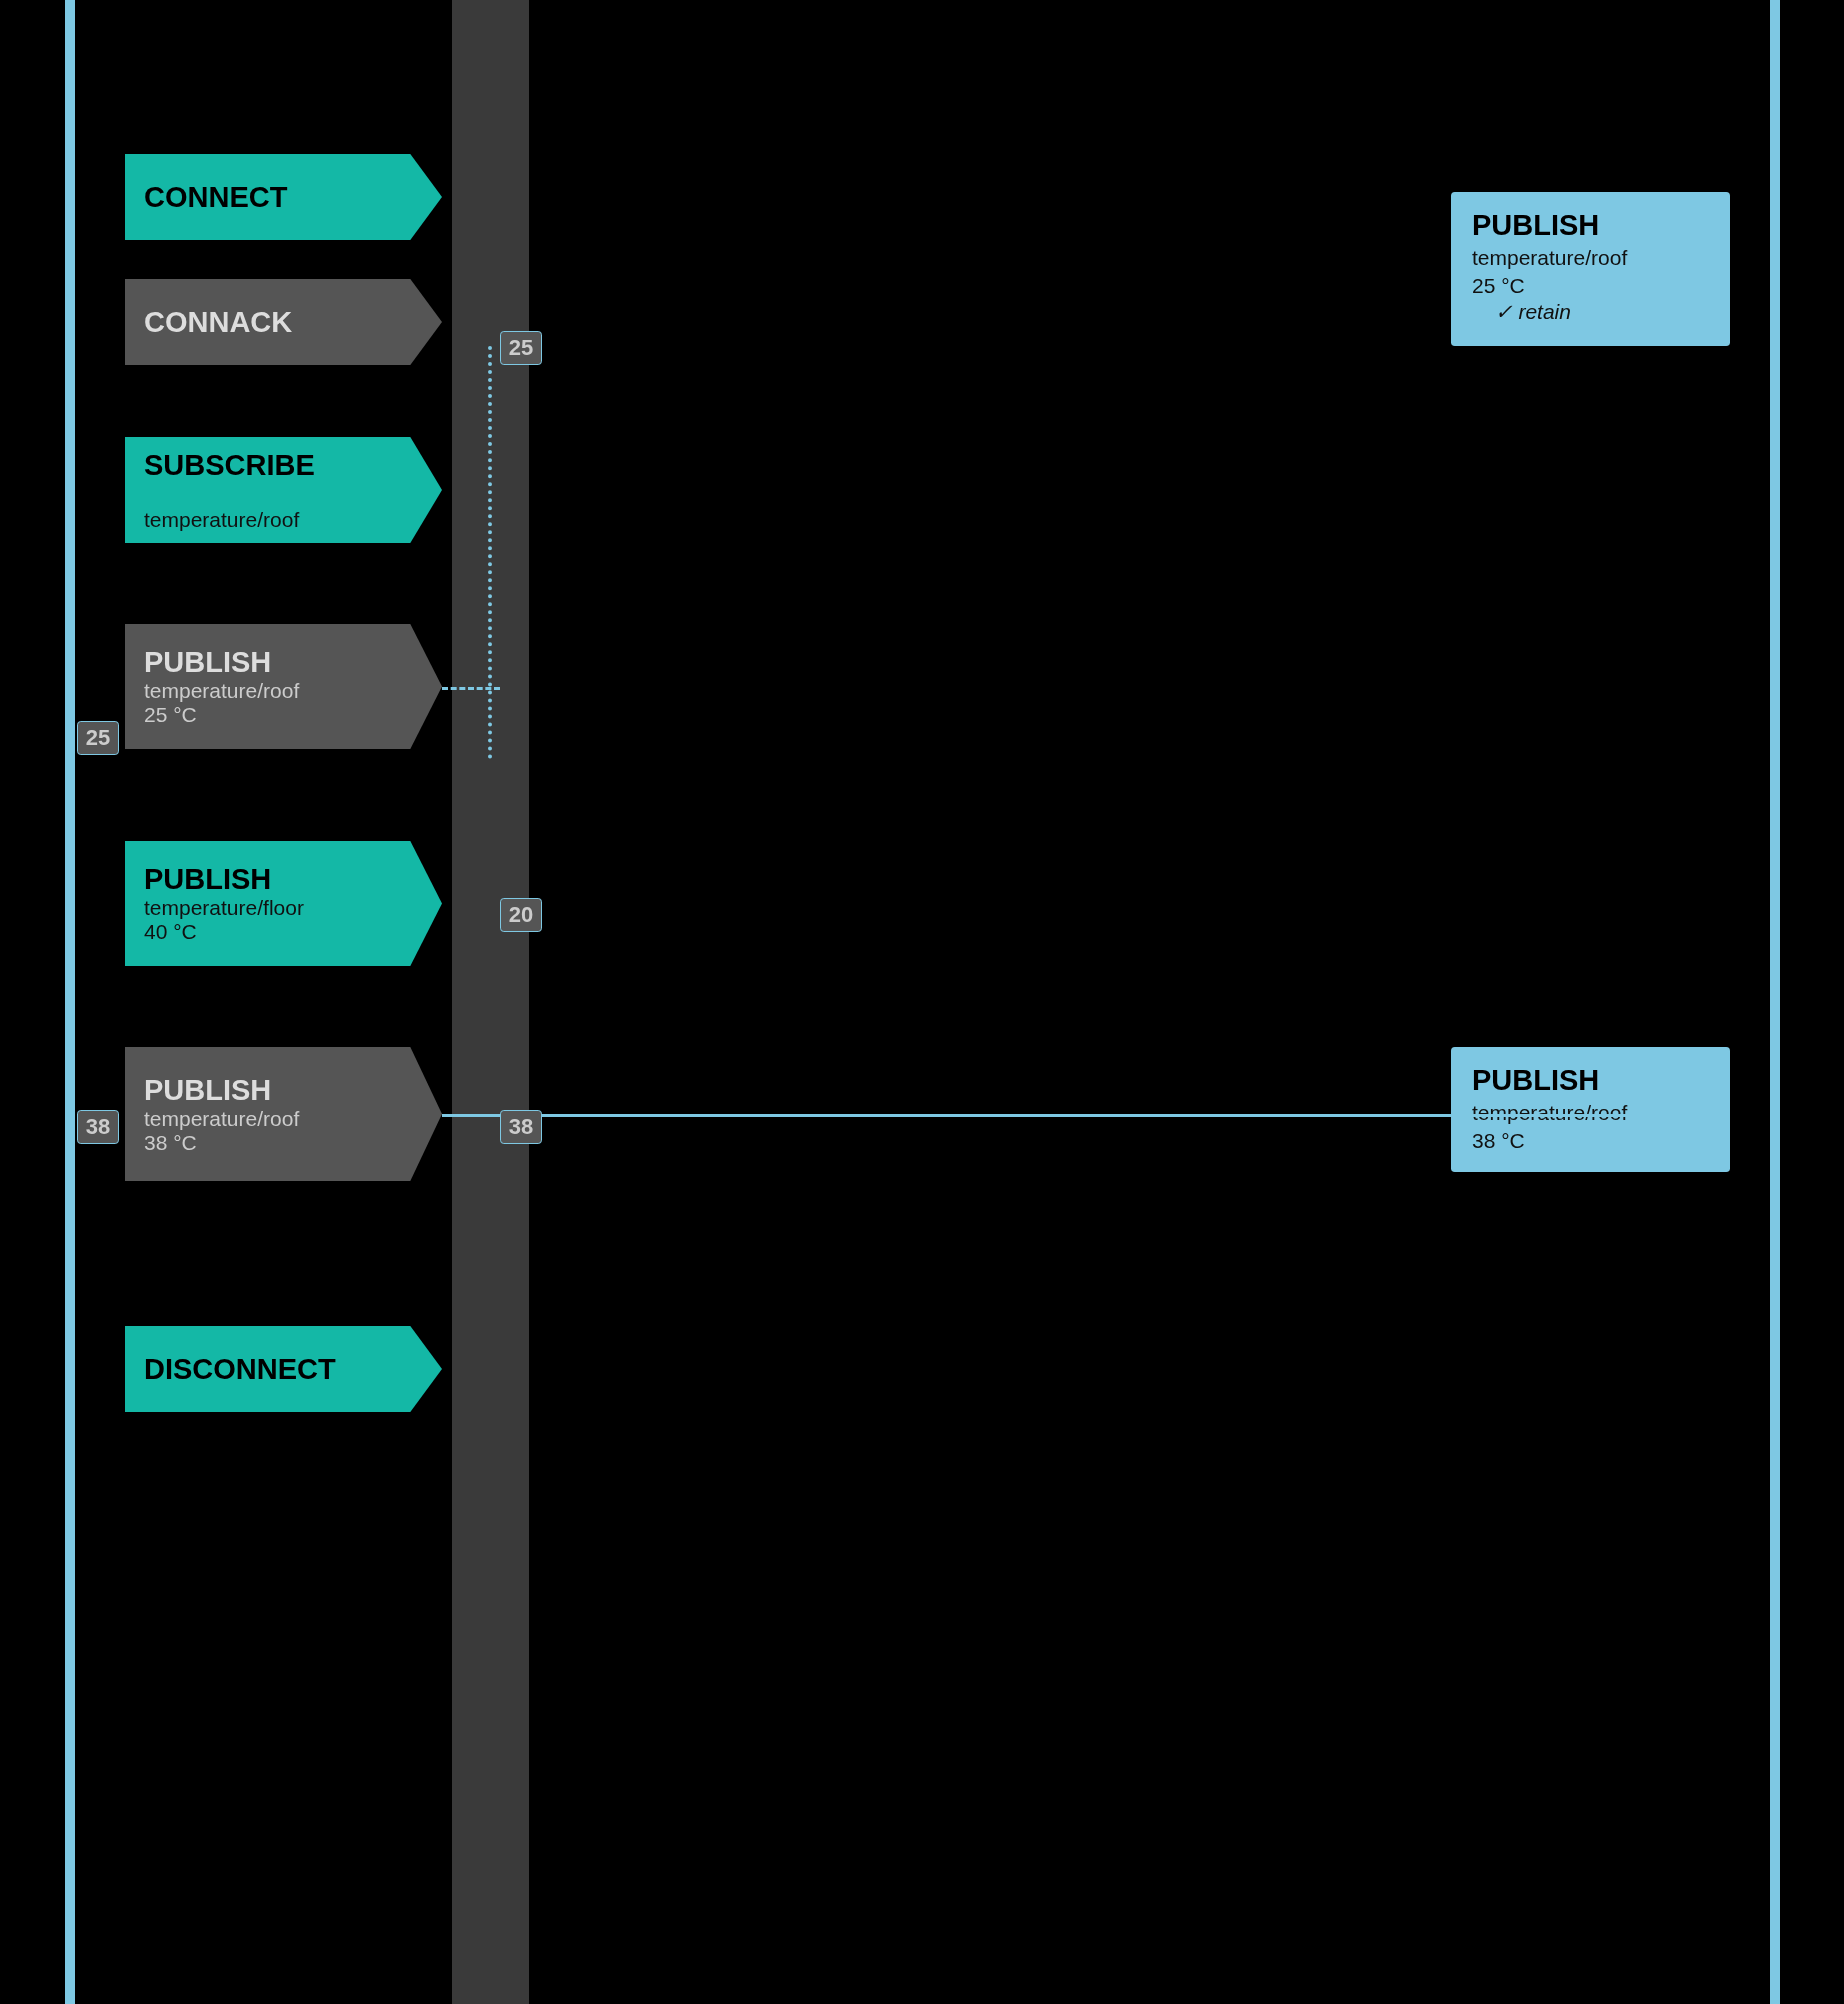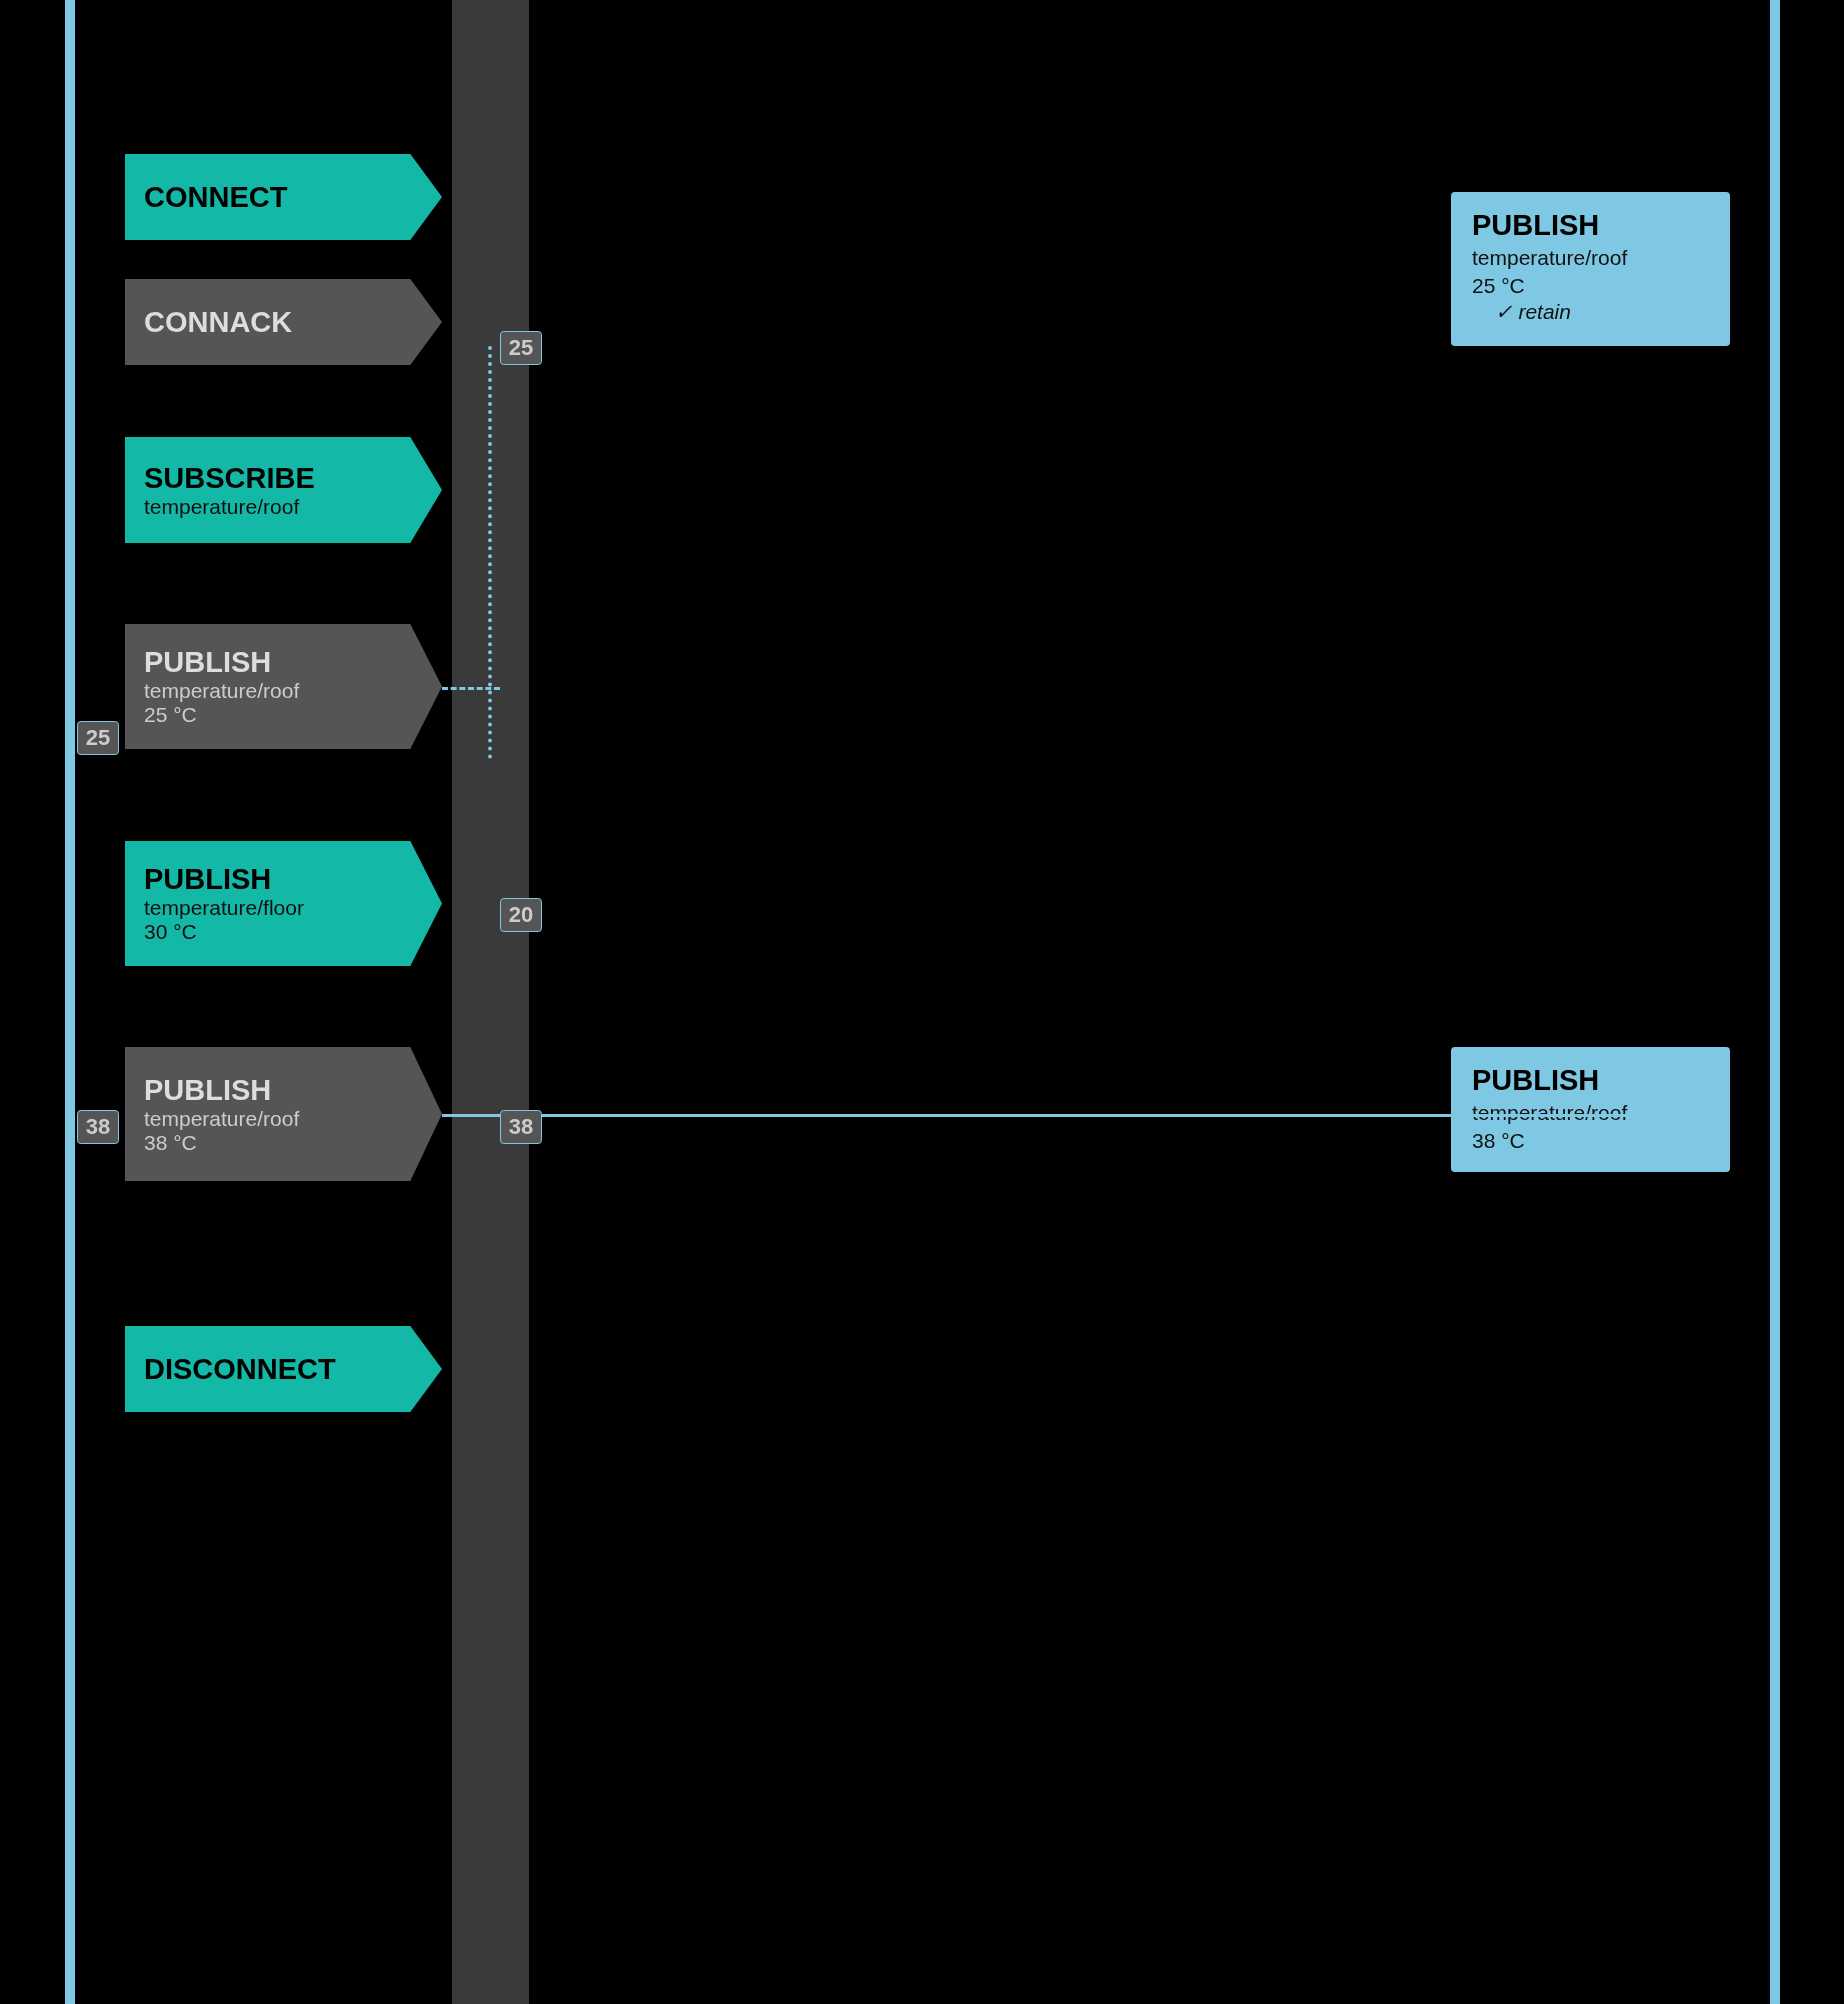--- a/index.html
+++ b/index.html
@@ -146,35 +146,35 @@
 <div class="right-line"></div>
 
 <div class="arrow-right cyan" style="top: 154px;">
   <span class="arrow-label">CONNECT</span>
 </div>
 
 <div class="arrow-right gray" style="top: 279px; background: #555; clip-path: polygon(0 0, 90% 0, 100% 50%, 90% 100%, 0 100%);">
   <span class="arrow-label light">CONNACK</span>
 </div>
 
-<div class="arrow-right cyan" style="top: 437px; height: 106px;">
+<div class="arrow-right cyan" style="top: 437px; height: 106px; justify-content: space-between;">
   <span class="arrow-label">SUBSCRIBE</span>
   <span class="arrow-sublabel">temperature/roof</span>
 </div>
 
 <div class="arrow-right gray" style="top: 624px; height: 125px; background: #555;">
   <span class="arrow-label light">PUBLISH</span>
   <span class="arrow-sublabel light">temperature/roof</span>
   <span class="arrow-sublabel light">25 °C</span>
 </div>
 
 <div class="arrow-right cyan" style="top: 841px; height: 125px;">
   <span class="arrow-label">PUBLISH</span>
   <span class="arrow-sublabel">temperature/floor</span>
-  <span class="arrow-sublabel">30 °C</span>
+  <span class="arrow-sublabel">40 °C</span>
 </div>
 
 <div class="arrow-right gray" style="top: 1047px; height: 134px; background: #555;">
   <span class="arrow-label light">PUBLISH</span>
   <span class="arrow-sublabel light">temperature/roof</span>
   <span class="arrow-sublabel light">38 °C</span>
 </div>
 
 <div class="arrow-right cyan" style="top: 1326px;">
   <span class="arrow-label">DISCONNECT</span>

